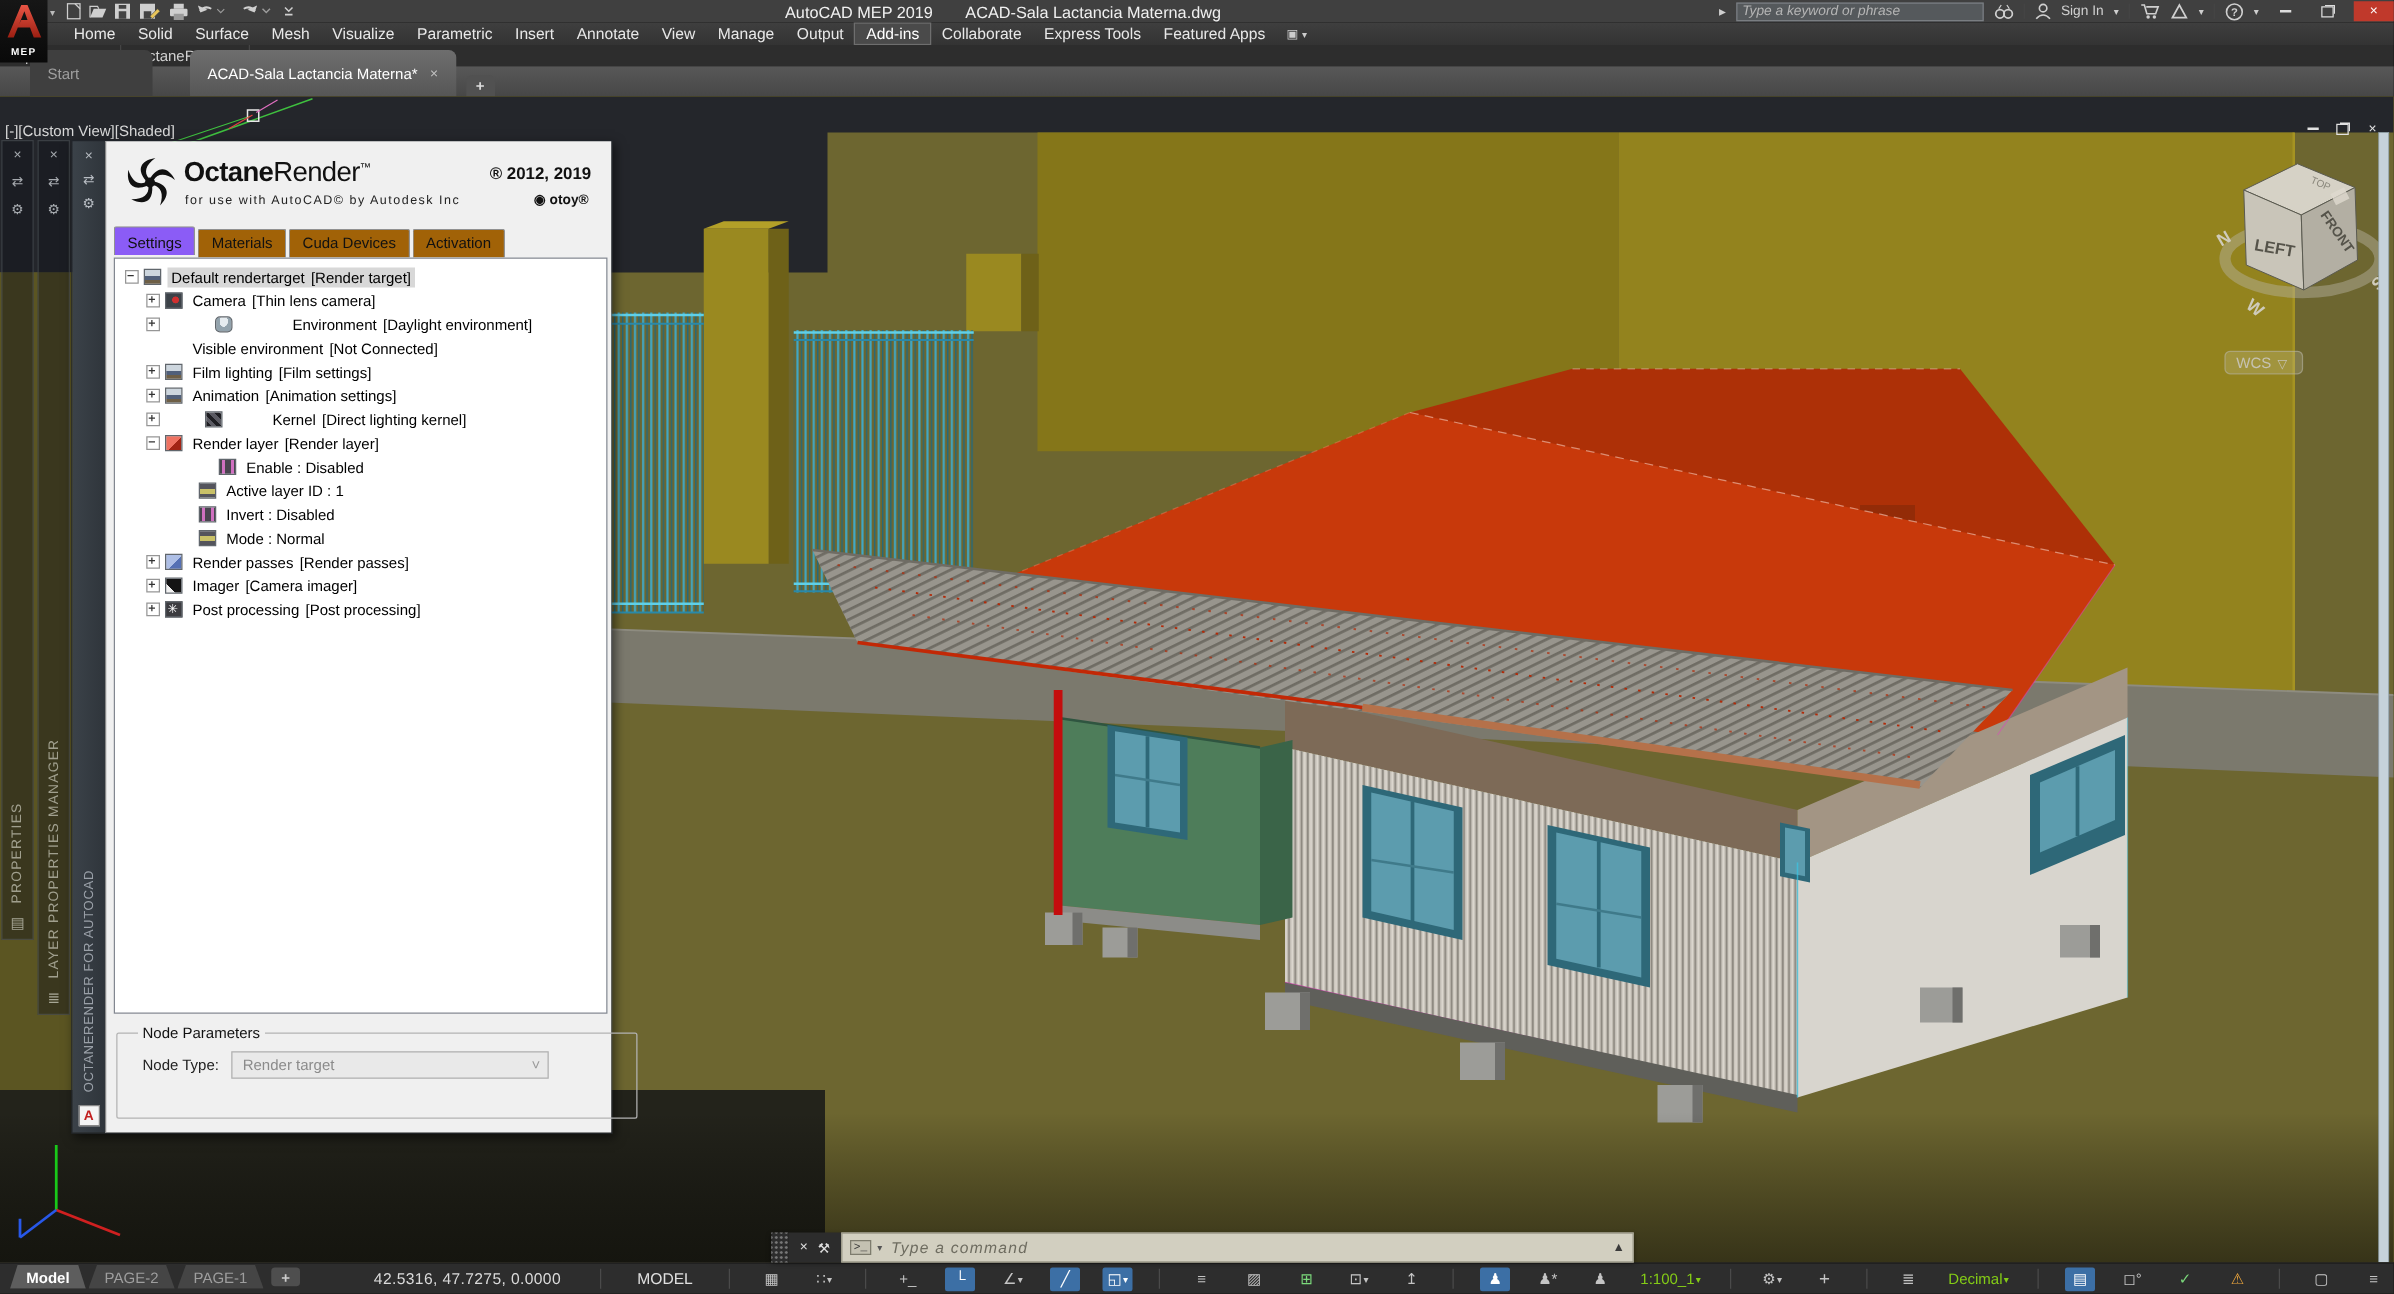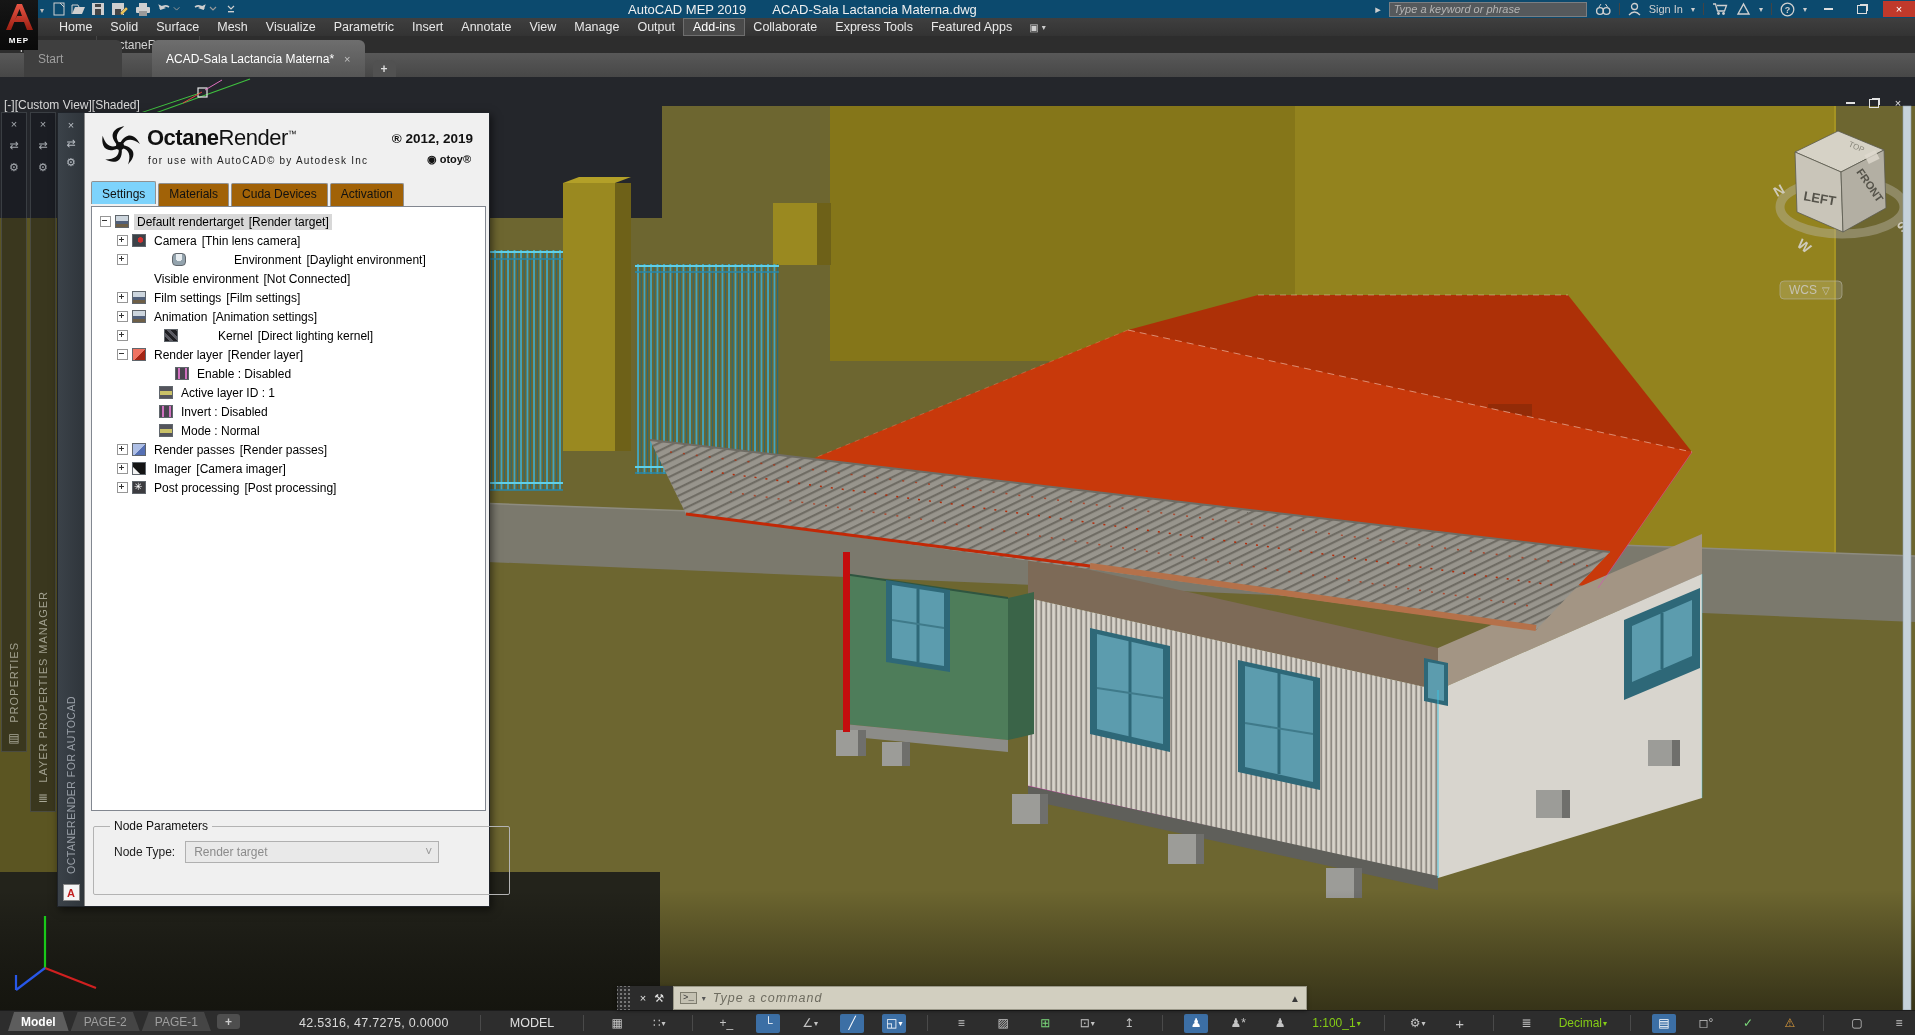--- a/index.html
+++ b/index.html
@@ -1,18 +1,18 @@
 <!DOCTYPE html>
 <html><head>
 <meta charset="utf-8">
 <style>
   html,body{margin:0;padding:0;width:1915px;height:1035px;overflow:hidden;background:#000;
     font-family:"Liberation Sans",sans-serif;-webkit-font-smoothing:antialiased;}
   
-  #titlebar{position:absolute;left:0;top:0;width:1915px;height:18px;background:#0c4a6e;color:#e3e3e3;font-size:12px;}
+  #titlebar{position:absolute;left:0;top:0;width:1915px;height:18px;background:#404040;color:#e3e3e3;font-size:12px;}
   #app-logo{position:absolute;left:0;top:0;width:38px;height:50px;background:linear-gradient(180deg,#161616,#090909);z-index:60;text-align:center;}
   #app-logo .mep{color:#fff;font-size:8px;font-weight:bold;letter-spacing:1px;display:block;margin-top:-2px;}
   #logo-caret{position:absolute;left:40px;top:6px;color:#bbb;font-size:8px;z-index:60;}
   #qat{position:absolute;left:52px;top:1px;height:16px;display:flex;align-items:center;gap:6px;}
   #win-title{position:absolute;left:628px;top:2px;white-space:nowrap;font-size:13px;color:#f0f0f0;}
   #win-title .doc{margin-left:26px;}
   #tb-right{position:absolute;right:0;top:0;height:18px;display:flex;align-items:center;gap:8px;}
   #search-box{width:188px;height:13px;background:#55595c;border:1px solid #7a7e82;color:#c9c9c9;
     font-style:italic;font-size:11px;padding:0 4px;font-family:"Liberation Sans",sans-serif;}
   #search-box::placeholder{color:#b5b5b5;}
@@ -64,21 +64,21 @@
   #oct-body{width:407px;background:#f0f0f0;position:relative;border-left:1px solid #888;box-sizing:border-box;}
   #oct-header{position:absolute;left:0;top:0;width:100%;height:66px;}
   #oct-brand{position:absolute;left:62px;top:12px;font-size:22px;color:#111;letter-spacing:-0.5px;}
   #oct-brand b{font-weight:bold;}
   #oct-brand sup{font-size:9px;}
   #oct-copy{position:absolute;right:16px;top:18px;font-size:13.5px;font-weight:bold;color:#111;}
   #oct-sub{position:absolute;left:63px;top:42px;font-size:10px;letter-spacing:1.2px;color:#222;}
   #oct-otoy{position:absolute;right:18px;top:40px;font-size:11px;font-weight:bold;color:#111;}
   #oct-tabs{position:absolute;left:6px;top:70px;display:flex;font-size:12px;color:#111;}
   .otab{padding:3px 10px;border:1px solid #919191;border-bottom:none;background:#a16207;margin-right:2px;border-radius:2px 2px 0 0;}
-  .otab.active{background:#7dd3fc;position:relative;top:-2px;padding-top:5px;z-index:2;}
+  .otab.active{background:#8b5cf6;position:relative;top:-2px;padding-top:5px;z-index:2;}
   #oct-tree{position:absolute;left:6px;top:93px;width:393px;height:603px;background:#fff;border:1px solid #828790;overflow:hidden;}
   .trow{display:flex;align-items:center;height:19px;font-size:12px;color:#000;white-space:nowrap;}
   .trow .lbl{padding:1px 3px;}
   .trow.sel .lbl{background:#d8d8d8;}
   .tdetail{margin-left:5px;}
   .exp{width:9px;height:9px;border:1px solid #969696;background:#fff;position:relative;flex:none;margin-right:4px;}
   .exp::before{content:"";position:absolute;left:1px;top:3px;width:5px;height:1px;background:#333;}
   .exp.plus::after{content:"";position:absolute;left:3px;top:1px;width:1px;height:5px;background:#333;}
   .exp.none{visibility:hidden;}
   .ic{width:14px;height:13px;display:inline-block;margin-right:5px;flex:none;border:1px solid #60666c;box-sizing:border-box;}
@@ -526,21 +526,21 @@
         <span class="lbl"><span>Environment</span><span class="tdetail">[Daylight environment]</span></span>
       </div>
       <div class="trow" style="padding-left:25px;">
         <span class="exp none"></span>
         <span class="ic none"></span>
         <span class="lbl"><span>Visible environment</span><span class="tdetail">[Not Connected]</span></span>
       </div>
       <div class="trow" style="padding-left:25px;">
         <span class="exp plus"></span>
         <span class="ic ic-img"></span>
-        <span class="lbl"><span>Film settings</span><span class="tdetail">[Film settings]</span></span>
+        <span class="lbl"><span>Film lighting</span><span class="tdetail">[Film settings]</span></span>
       </div>
       <div class="trow" style="padding-left:25px;">
         <span class="exp plus"></span>
         <span class="ic ic-img"></span>
         <span class="lbl"><span>Animation</span><span class="tdetail">[Animation settings]</span></span>
       </div>
       <div class="trow" style="padding-left:25px;gap:32px;">
         <span class="exp plus"></span>
         <span class="ic ic-kern"></span>
         <span class="lbl"><span>Kernel</span><span class="tdetail">[Direct lighting kernel]</span></span>

